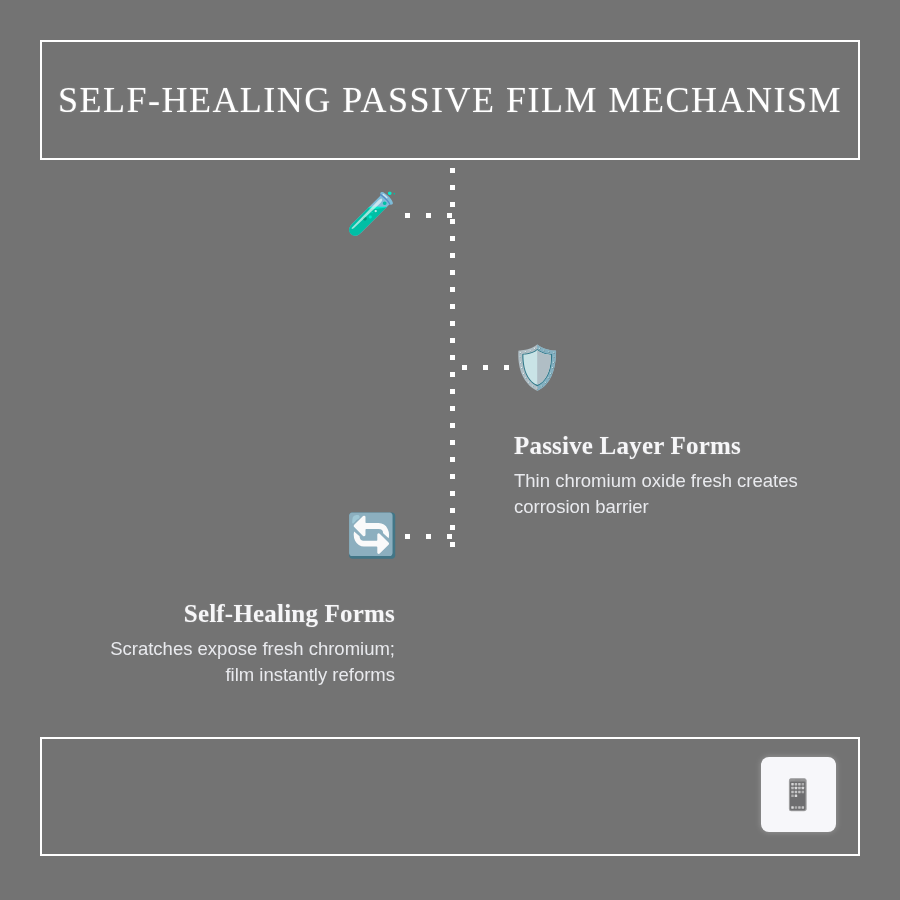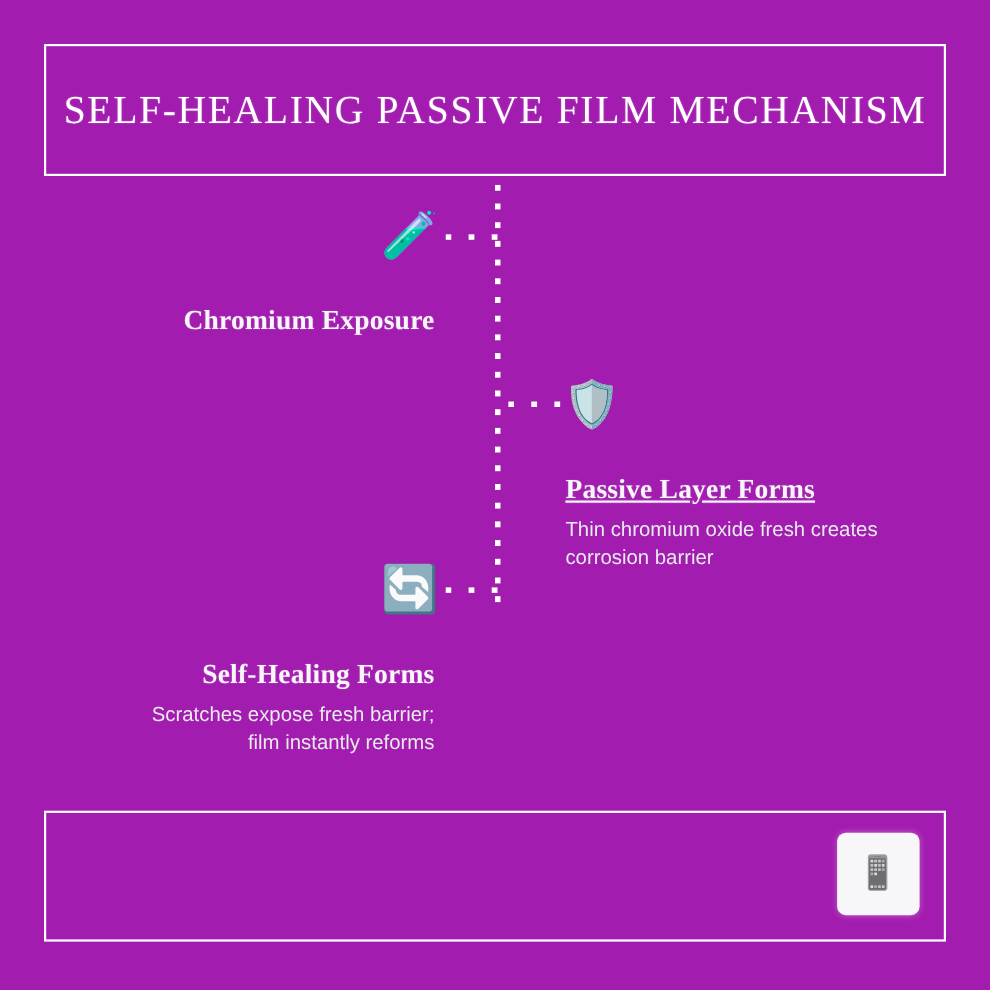--- a/index.html
+++ b/index.html
@@ -14,21 +14,21 @@
     background: #141822;
     font-family: "Liberation Sans", sans-serif;
     position: relative;
   }
 
   .canvas {
     position: absolute;
     left: 0; top: 0;
     width: 900px;
     height: 900px;
-    background: #a21caf;
+    background: #737373;
   }
 
   
   .title-box {
     position: absolute;
     left: 40px;
     top: 40px;
     width: 820px;
     height: 120px;
     border: 2px solid #ffffff;
@@ -110,21 +110,21 @@
   }
 
   
   .step-1 { left: 40px; top: 186px; width: 355px; text-align: right; }
   .step-1 .step-icon { right: -6px; top: 0; }
   .step-1 .step-heading { margin-top: 92px; }
 
   
   .step-2 { left: 514px; top: 340px; width: 346px; text-align: left; }
   .step-2 .step-icon { left: -4px; top: 0; }
-  .step-2 .step-heading { margin-top: 92px; text-decoration: underline; }
+  .step-2 .step-heading { margin-top: 92px; }
 
   
   .step-3 { left: 40px; top: 508px; width: 355px; text-align: right; }
   .step-3 .step-icon { right: -6px; top: 0; }
   .step-3 .step-heading { margin-top: 92px; }
 
   
   .footer-box {
     position: absolute;
     left: 40px;
@@ -167,34 +167,33 @@
   </div>
 
   <div class="spine"></div>
 
   <div class="connector c1"></div>
   <div class="connector c2"></div>
   <div class="connector c3"></div>
 
   <div class="step step-1">
     <div class="step-icon">🧪</div>
-    <div class="step-heading">Chromium Exposure</div>
   </div>
 
   <div class="step step-2">
     <div class="step-icon">🛡️</div>
     <div class="step-heading">Passive Layer Forms</div>
     <div class="step-body">Thin chromium oxide fresh creates
 corrosion barrier</div>
   </div>
 
   <div class="step step-3">
     <div class="step-icon">🔄</div>
     <div class="step-heading">Self-Healing Forms</div>
-    <div class="step-body">Scratches expose fresh barrier;
+    <div class="step-body">Scratches expose fresh chromium;
 film instantly reforms</div>
   </div>
 
   <div class="footer-box">
     <div class="footer-card">
       <span class="footer-card-glyph">📱</span>
     </div>
   </div>
 
 </div>

